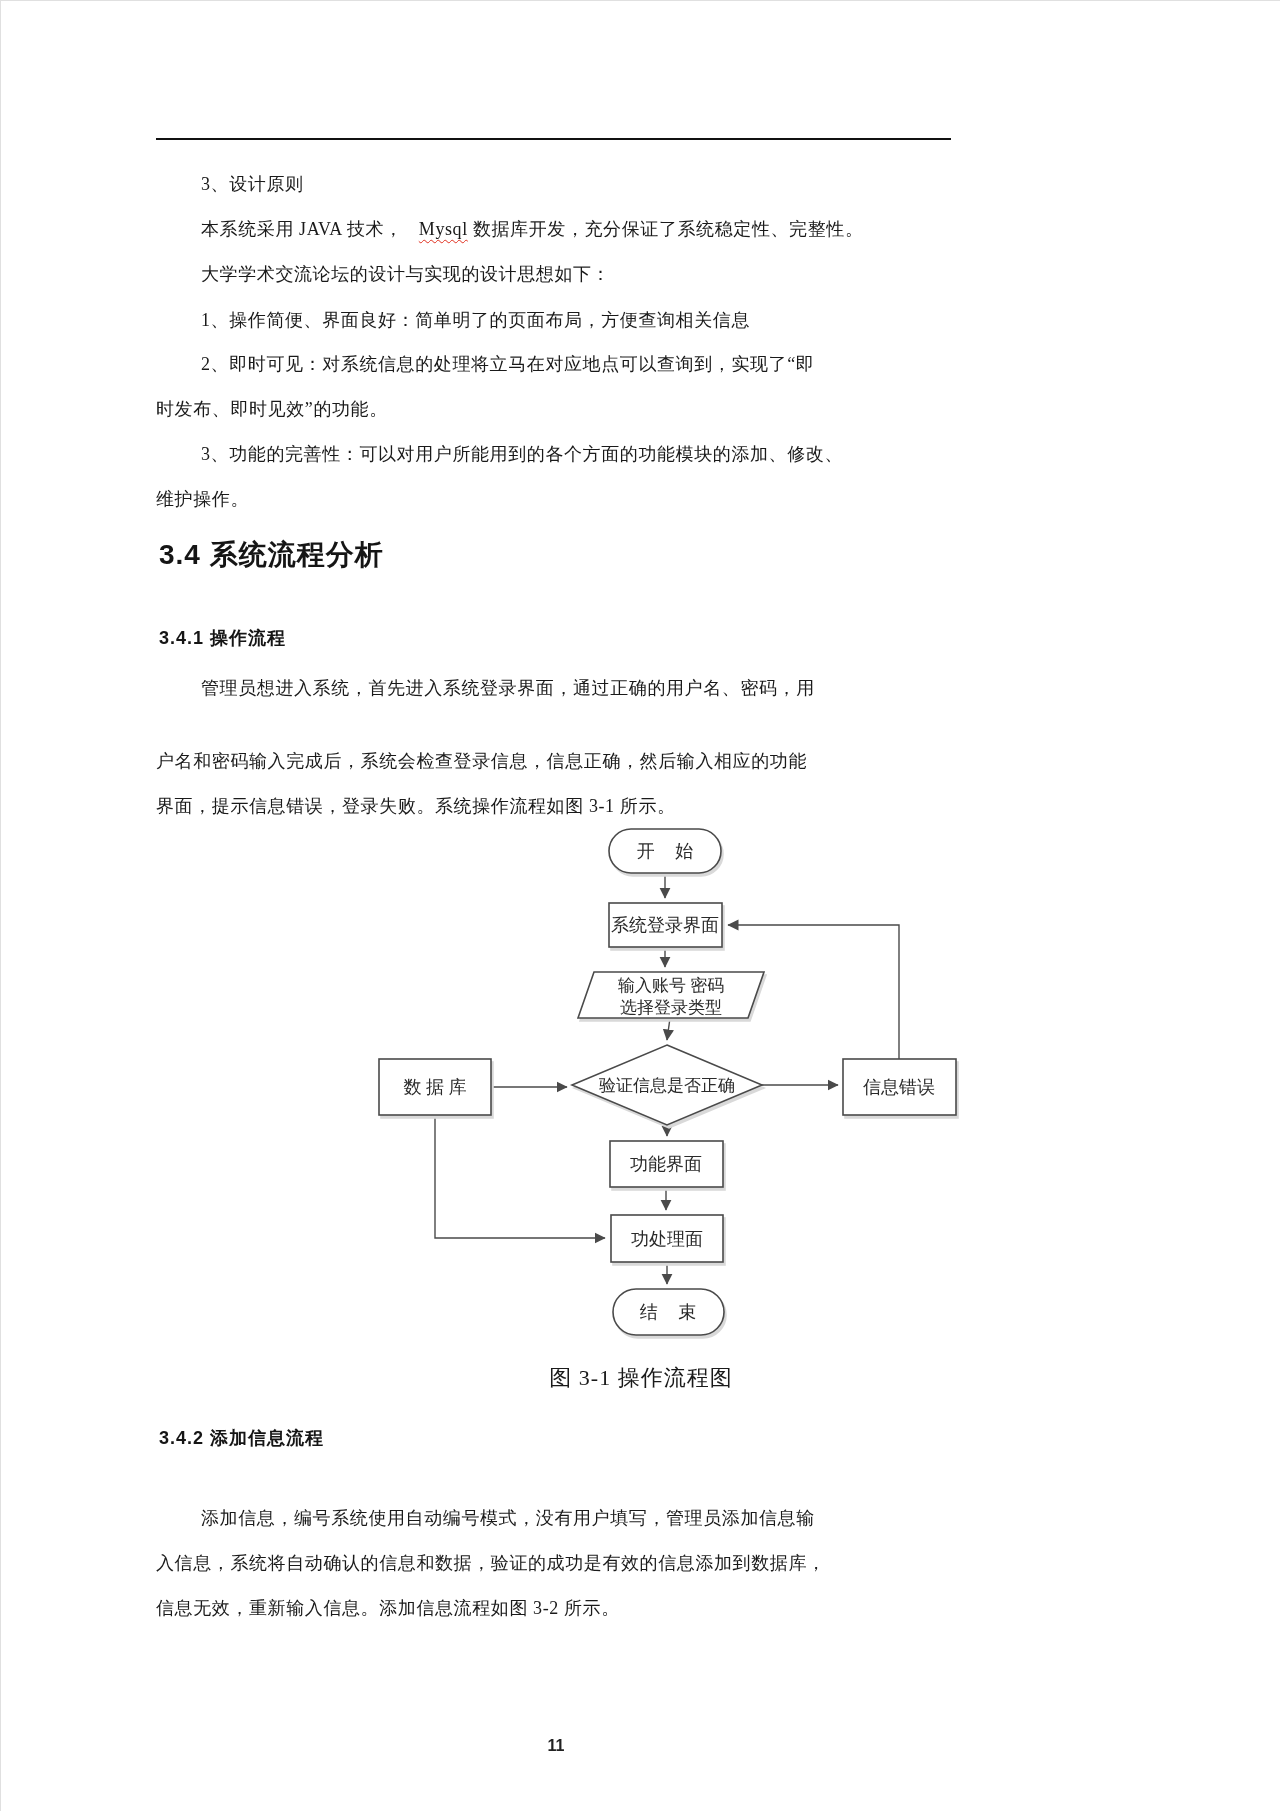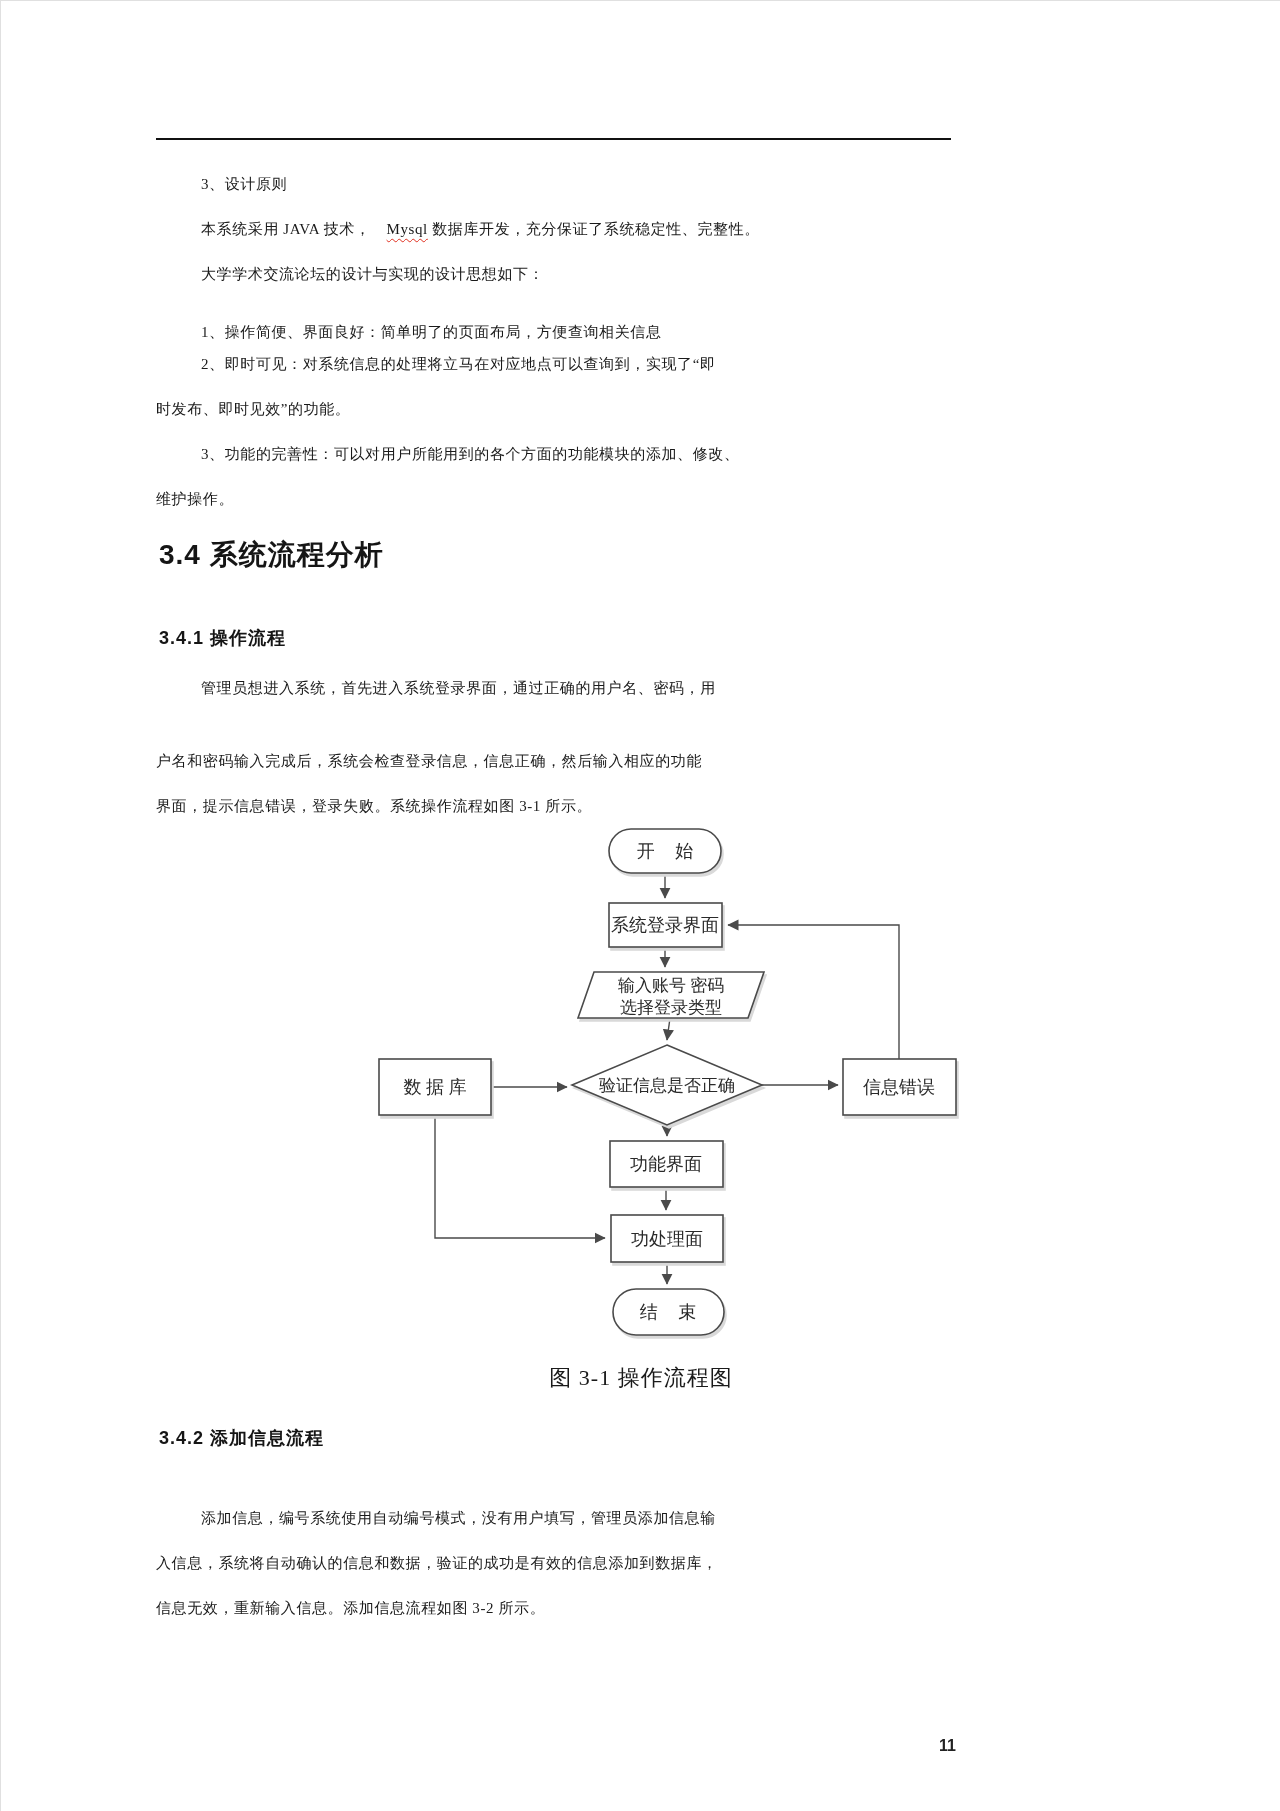--- a/index.html
+++ b/index.html
@@ -12,21 +12,21 @@
     overflow:hidden;
     border-top:1px solid #e0e0e0;
     border-left:1px solid #e0e0e0;
   }
   .rule-top {
     position:absolute; left:155px; top:137px; width:795px; height:2px;
     background:#111111;
   }
   .line {
     position:absolute; left:155px; width:800px;
-    font-size:15px; line-height:30px; letter-spacing:0.6px;
+    font-size:18px; line-height:30px; letter-spacing:0.6px;
     white-space:nowrap; color:#1a1a1a;
   }
   .indent { left:200px; }
   .h-major {
     position:absolute; left:158px;
     font-family:"Liberation Sans","DejaVu Sans",sans-serif;
     font-weight:bold; font-size:28px; color:#151515; letter-spacing:1px;
     white-space:nowrap;
   }
   .h-minor {
@@ -42,21 +42,21 @@
     text-decoration-thickness:1px;
     text-underline-offset:4px;
     margin-left:16px;
   }
   .fig-caption {
     position:absolute; left:0; top:1362px; width:1280px;
     text-align:center; font-size:22px; letter-spacing:1px; color:#1a1a1a;
   }
   .page-number {
     position:absolute; left:155px; top:1736px; width:800px;
-    text-align:right; font-size:16px; font-weight:bold;
+    text-align:center; font-size:16px; font-weight:bold;
     font-family:"Liberation Sans","DejaVu Sans",sans-serif; color:#222;
   }
   svg.flow { position:absolute; left:300px; top:812px; }
   svg.flow .shape {
     fill:#ffffff; stroke:#4a4a4a; stroke-width:1.6px;
     filter:drop-shadow(2.5px 3px 0 #d9d9d9);
   }
   svg.flow .conn { stroke:#4a4a4a; stroke-width:1.4px; fill:none; }
   svg.flow text {
     font-family:"Liberation Serif","DejaVu Serif",serif;
@@ -68,21 +68,21 @@
 </head>
 <body>
 
 <div class="rule-top"></div>
 
 <div class="line indent" style="top:168px">3、设计原则</div>
 <div class="line indent" style="top:213px">
   <span>本系统采用 JAVA 技术，</span><span class="wavy">Mysql</span><span> 数据库开发，充分保证了系统稳定性、完整性。</span>
 </div>
 <div class="line indent" style="top:258px">大学学术交流论坛的设计与实现的设计思想如下：</div>
-<div class="line indent" style="top:316px">1、操作简便、界面良好：简单明了的页面布局，方便查询相关信息</div>
+<div class="line indent" style="top:304px">1、操作简便、界面良好：简单明了的页面布局，方便查询相关信息</div>
 <div class="line indent" style="top:348px">2、即时可见：对系统信息的处理将立马在对应地点可以查询到，实现了“即</div>
 <div class="line" style="top:393px">时发布、即时见效”的功能。</div>
 <div class="line indent" style="top:438px">3、功能的完善性：可以对用户所能用到的各个方面的功能模块的添加、修改、</div>
 <div class="line" style="top:483px">维护操作。</div>
 
 <div class="h-major" style="top:535px">3.4 系统流程分析</div>
 <div class="h-minor" style="top:625px">3.4.1 操作流程</div>
 
 <div class="line indent" style="top:672px">管理员想进入系统，首先进入系统登录界面，通过正确的用户名、密码，用</div>
 <div class="line" style="top:745px">户名和密码输入完成后，系统会检查登录信息，信息正确，然后输入相应的功能</div>

